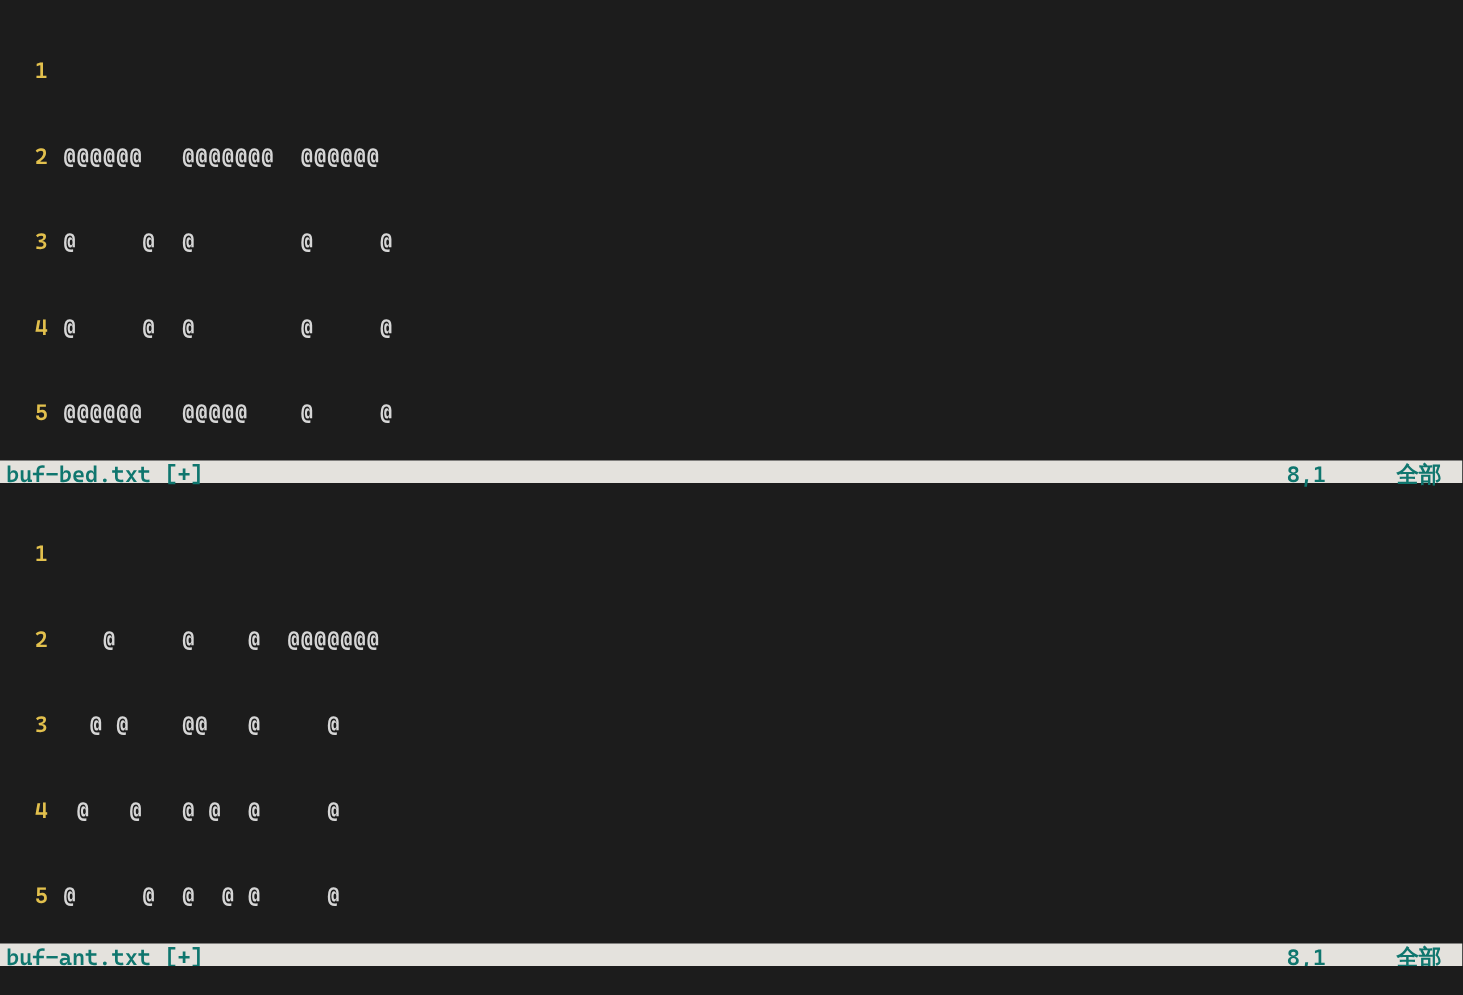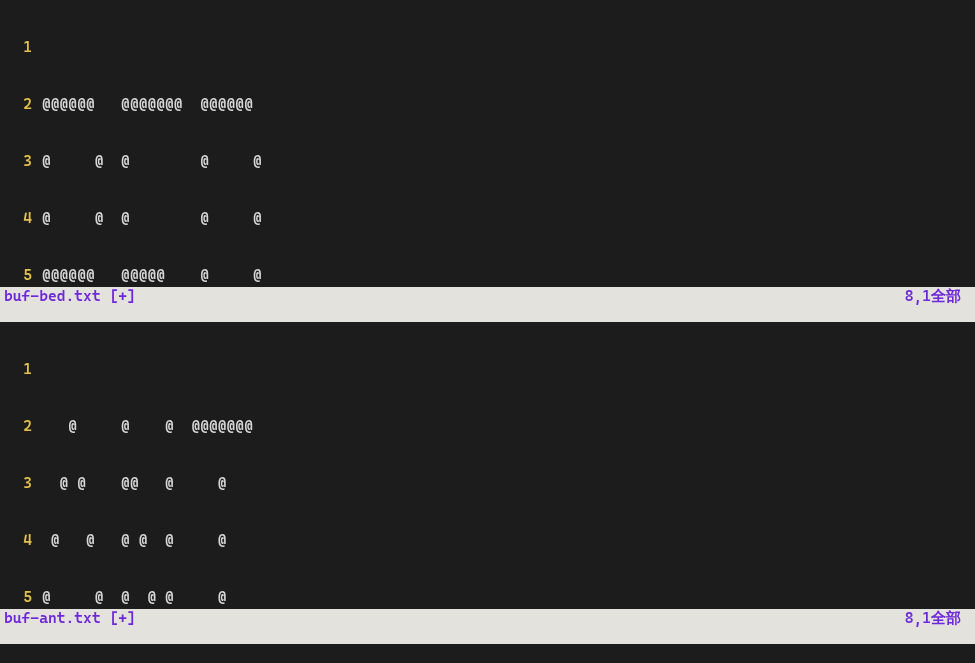--- a/index.html
+++ b/index.html
@@ -16,29 +16,29 @@
     color: #d0d0d0;
   }
   .window { width: 975px; height: 663px; display: flex; flex-direction: column; }
   .pane { flex:1; overflow:hidden; position:relative; }
   .buffer { white-space: pre; padding-left: 8px; }
   .line { height: 19px; display:flex; }
   .lineno { color:#e2c04d; width: 24px; text-align:right; margin-right: 10px; user-select:none; }
   .text { color:#d6d6d6; }
   .statusbar {
     background: #e4e2dd;
-    color:#6d28d9;
-    height: 35px;
+    color:#0f766e;
+    height: 15px;
     display:flex;
     padding:0 4px;
     font-weight:600;
   }
   .statusbar .fname { flex:0 0 auto; }
   .statusbar .spacer { flex:1; }
-  .statusbar .pos { width:120px; text-align:right; }
+  .statusbar .pos { width:120px; text-align:center; }
   .statusbar .pct { width:40px; }
   .cmdline { height:19px; background:#1c1c1c; }
 </style>
 </head>
 <body>
 
 <div class="window">
 
   <div class="pane">
     <div class="buffer">

